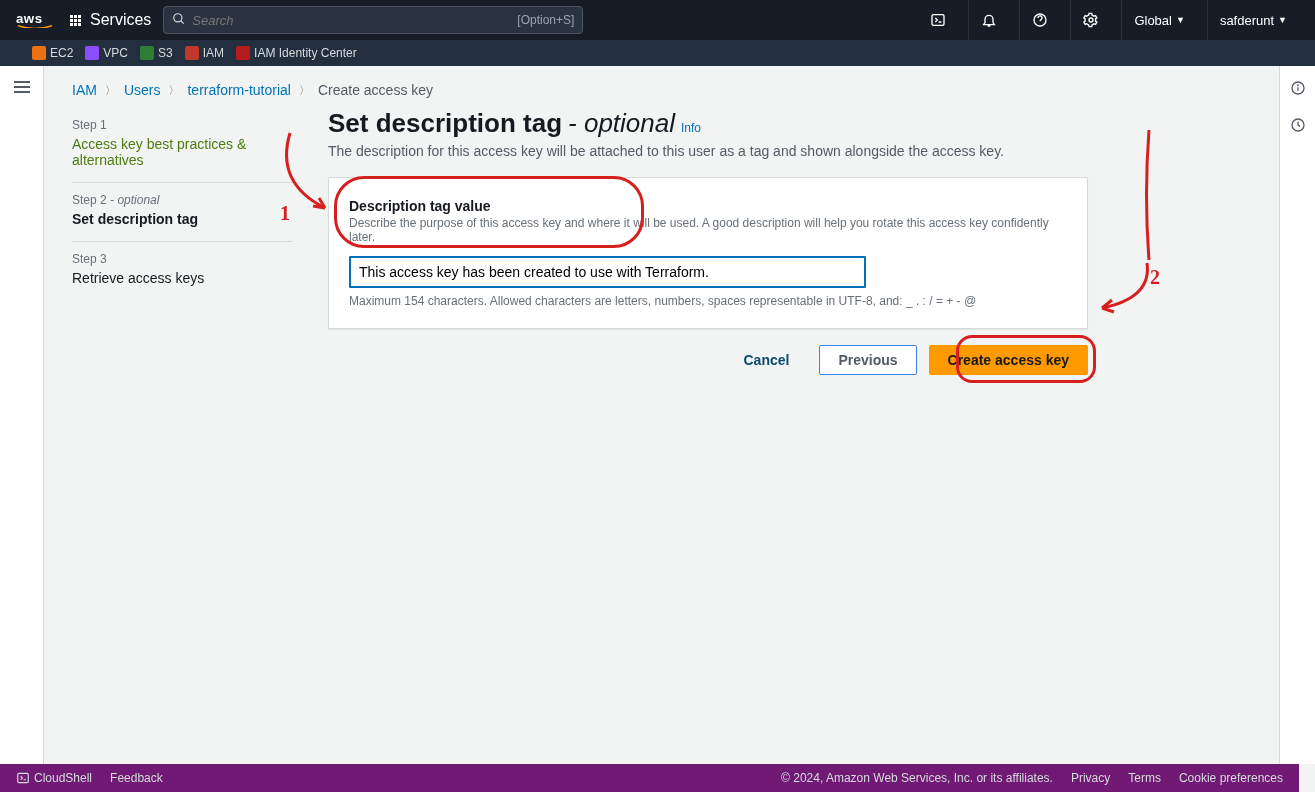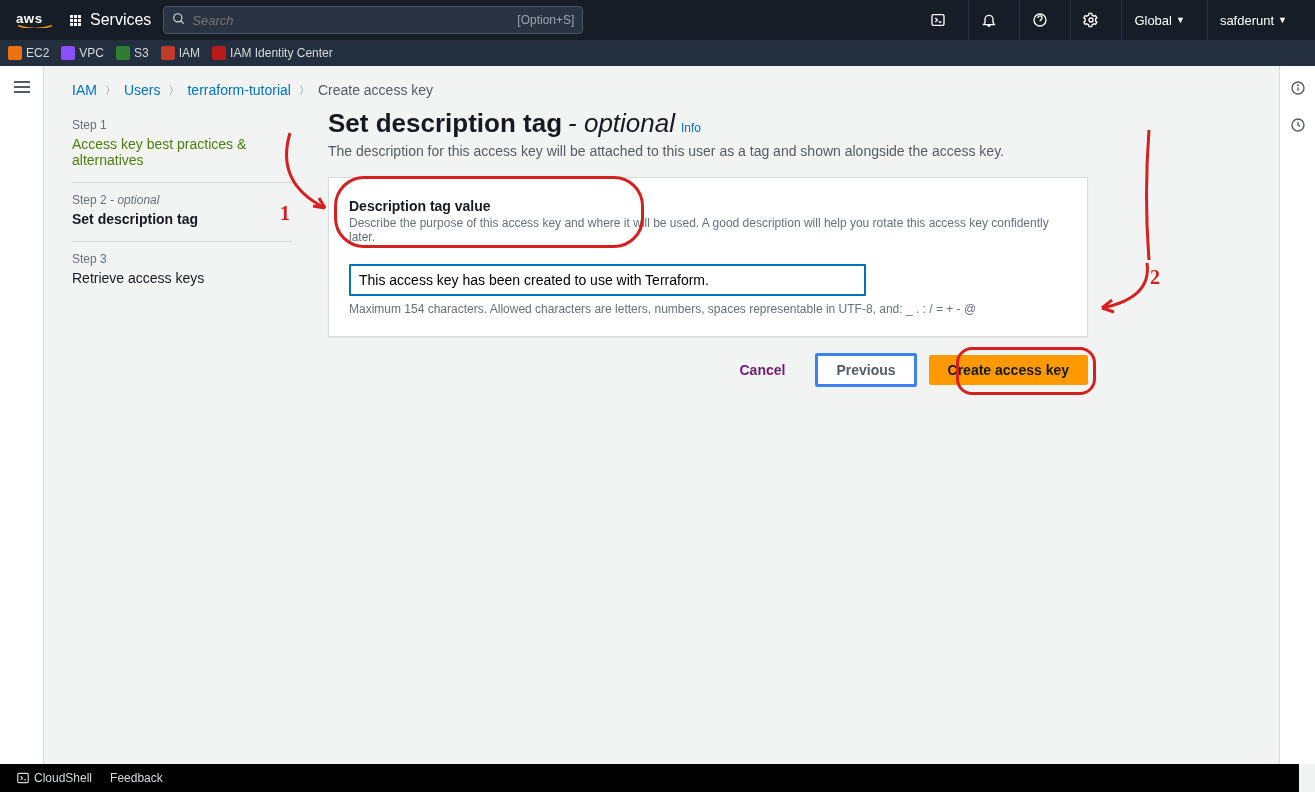--- a/index.html
+++ b/index.html
@@ -15,21 +15,21 @@
     .search-wrap { flex: 0 0 420px; display: flex; align-items: center; background: #2a3341; border: 1px solid #4b5563; border-radius: 4px; height: 28px; padding: 0 8px; position: relative; }
     .search-wrap input { background: transparent; border: none; outline: none; color: #fff; font-style: italic; flex: 1; font-size: 13px; padding-left: 6px; }
     .search-wrap .hint { color: #9aa5b1; font-size: 12px; }
     .search-icon { color: #d5dbdb; }
     .top-nav-right { margin-left: auto; display: flex; align-items: center; gap: 10px; }
     .top-nav-right .nav-icon, .top-nav-right .nav-text { padding: 0 12px; font-size: 13px; cursor: pointer; display: flex; align-items: center; gap: 4px; height: 40px; border-left: 1px solid #2a3341; }
     .top-nav-right .nav-icon:first-child { border-left: none; }
     .nav-icon svg { width: 16px; height: 16px; }
     
     
-    .shortcuts-bar { background: #232f3e; height: 26px; display: flex; align-items: center; padding: 0 8px; gap: 12px; }
+    .shortcuts-bar { background: #232f3e; height: 26px; display: flex; align-items: center; padding: 0 32px; gap: 12px; }
     .shortcut { display: flex; align-items: center; gap: 4px; font-size: 12px; color: #d5dbdb; cursor: pointer; }
     .shortcut .sq { width: 14px; height: 14px; border-radius: 2px; display: flex; align-items: center; justify-content: center; font-size: 9px; color: #fff; }
     .sq-orange { background: #ec7211; }
     .sq-purple { background: #8c4fff; }
     .sq-green { background: #2e7d32; }
     .sq-red { background: #c0392b; }
     .sq-darkred { background: #b71c1c; }
     
     
     .app-body { display: flex; height: calc(100vh - 66px - 28px); }
@@ -61,39 +61,39 @@
     
     
     .panel-wrap { flex: 1; max-width: 760px; }
     .page-heading { font-size: 26px; font-weight: 700; margin-bottom: 4px; display: flex; align-items: baseline; gap: 6px; flex-wrap: wrap; }
     .page-heading .optional { font-style: italic; font-weight: 400; }
     .page-heading .info { font-size: 12px; color: #0073bb; font-weight: 400; cursor: pointer; }
     .page-desc { font-size: 14px; color: #545b64; margin-bottom: 18px; }
     
     .card { background: #fff; border: 1px solid #d5dbdb; padding: 20px; box-shadow: 0 1px 1px rgba(0,0,0,0.05); }
     .field-label { font-size: 14px; font-weight: 700; margin-bottom: 2px; }
-    .field-hint { font-size: 12px; color: #687078; margin-bottom: 20px; }
+    .field-hint { font-size: 12px; color: #687078; margin-bottom: 12px; }
     .text-input { width: 72%; padding: 6px 8px; border: 2px solid #0073bb; border-radius: 1px; font-size: 14px; outline: none; }
     .field-constraint { font-size: 12px; color: #687078; margin-top: 6px; }
     
     .actions { display: flex; justify-content: flex-end; gap: 12px; margin-top: 16px; align-items: center; }
     .btn { padding: 6px 18px; font-size: 14px; border-radius: 2px; cursor: pointer; font-weight: 700; }
-    .btn-link { background: transparent; border: none; color: #701a75; }
-    .btn-outline { background: #fff; border: 3px solid #3b82f6; color: #545b64; }
+    .btn-link { background: transparent; border: none; color: #0c4a6e; }
+    .btn-outline { background: #fff; border: 1px solid #3b82f6; color: #545b64; }
     .btn-primary { background: #ff9900; border: 1px solid #ff9900; color: #16191f; }
     
     
     .annot { position: absolute; pointer-events: none; }
     .annot-circle1 { border: 3px solid #d62020; border-radius: 30px; }
     .annot-circle2 { border: 3px solid #d62020; border-radius: 16px; }
     .annot-text { color: #d62020; font-size: 20px; font-family: cursive; font-weight: bold; }
     .annot-arrow { color: #d62020; }
     
     
-    .footer { position: fixed; bottom: 0; left: 0; right: 16px; height: 28px; background: #000000; color: #d5dbdb; display: flex; align-items: center; padding: 0 16px; font-size: 12px; }
+    .footer { position: fixed; bottom: 0; left: 0; right: 16px; height: 28px; background: #701a75; color: #d5dbdb; display: flex; align-items: center; padding: 0 16px; font-size: 12px; }
     .footer-left { display: flex; gap: 18px; align-items: center; }
     .footer-left .fitem { display: flex; align-items: center; gap: 4px; cursor: pointer; }
     .footer-right { margin-left: auto; display: flex; gap: 18px; align-items: center; }
     .footer-right a { color: #d5dbdb; text-decoration: none; cursor: pointer; }
   </style>
 </head>
 <body>
 
 <div class="top-nav">
   <div class="aws-logo">
@@ -281,13 +281,19 @@
       <svg width="14" height="14" viewBox="0 0 24 24" fill="none" stroke="currentColor" stroke-width="2">
           <rect x="3" y="4" width="18" height="16" rx="2"></rect>
           <path d="M8 9l3 3-3 3M13 15h4"></path>
         </svg>
       <span>CloudShell</span>
     </div>
     <div class="fitem">
         <span>Feedback</span>
       </div>
   </div>
+  <div class="footer-right">
+    <span>© 2024, Amazon Web Services, Inc. or its affiliates.</span>
+    <a>Privacy</a>
+    <a>Terms</a>
+    <a>Cookie preferences</a>
+  </div>
 </div>
 
 </body></html>

